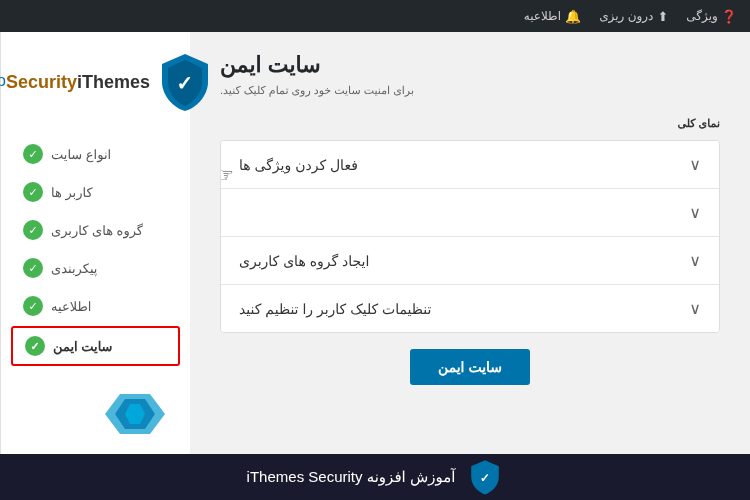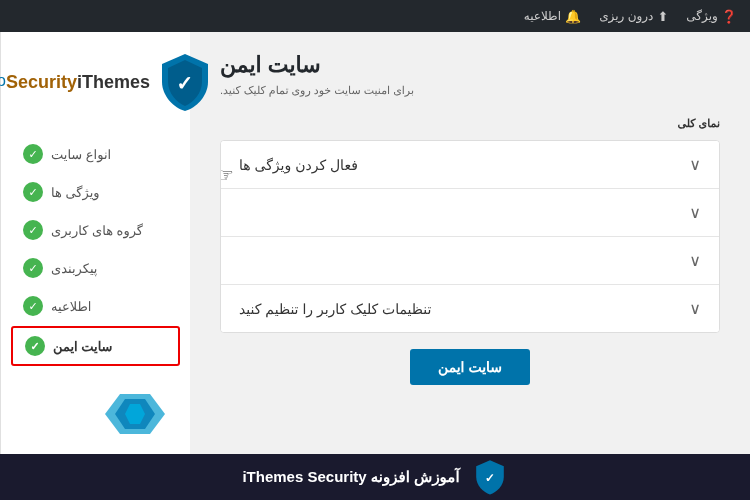--- a/index.html
+++ b/index.html
@@ -226,21 +226,21 @@
       display: flex;
       align-items: center;
       justify-content: center;
       gap: 12px;
       padding: 0 20px;
     }
 
     .bottom-bar-text {
       color: #fff;
       font-size: 15px;
-      font-weight: bold;
+      font-weight: normal;
       direction: rtl;
       text-align: center;
     }
 
     .relative-wrapper {
       position: relative;
     }
   </style>
 </head>
 <body>
@@ -270,20 +270,21 @@
     <div class="accordion-container">
       <div class="accordion-item cursor-hand">
         <span class="chevron">∨</span>
         <span class="accordion-label">فعال کردن ویژگی ها</span>
       </div>
       <div class="accordion-item">
         <span class="chevron">∨</span>
       </div>
       <div class="accordion-item">
         <span class="chevron">∨</span>
+        <span class="accordion-label">ایجاد گروه های کاربری</span>
       </div>
       <div class="accordion-item">
         <span class="chevron">∨</span>
         <span class="accordion-label">تنظیمات کلیک کاربر را تنظیم کنید</span>
       </div>
     </div>
 
     <button class="action-button">سایت ایمن</button>
   </div>
 
@@ -302,21 +303,21 @@
         <span class="pro">Pro</span>
       </div>
     </div>
 
     <div class="sidebar-nav">
       <div class="sidebar-nav-item">
         <span>انواع سایت</span>
         <div class="check-circle green">✓</div>
       </div>
       <div class="sidebar-nav-item">
-        <span>ویژگی ها</span>
+        <span>کاربر ها</span>
         <div class="check-circle green">✓</div>
       </div>
       <div class="sidebar-nav-item">
         <span>گروه های کاربری</span>
         <div class="check-circle green">✓</div>
       </div>
       <div class="sidebar-nav-item">
         <span>پیکربندی</span>
         <div class="check-circle green">✓</div>
       </div>

